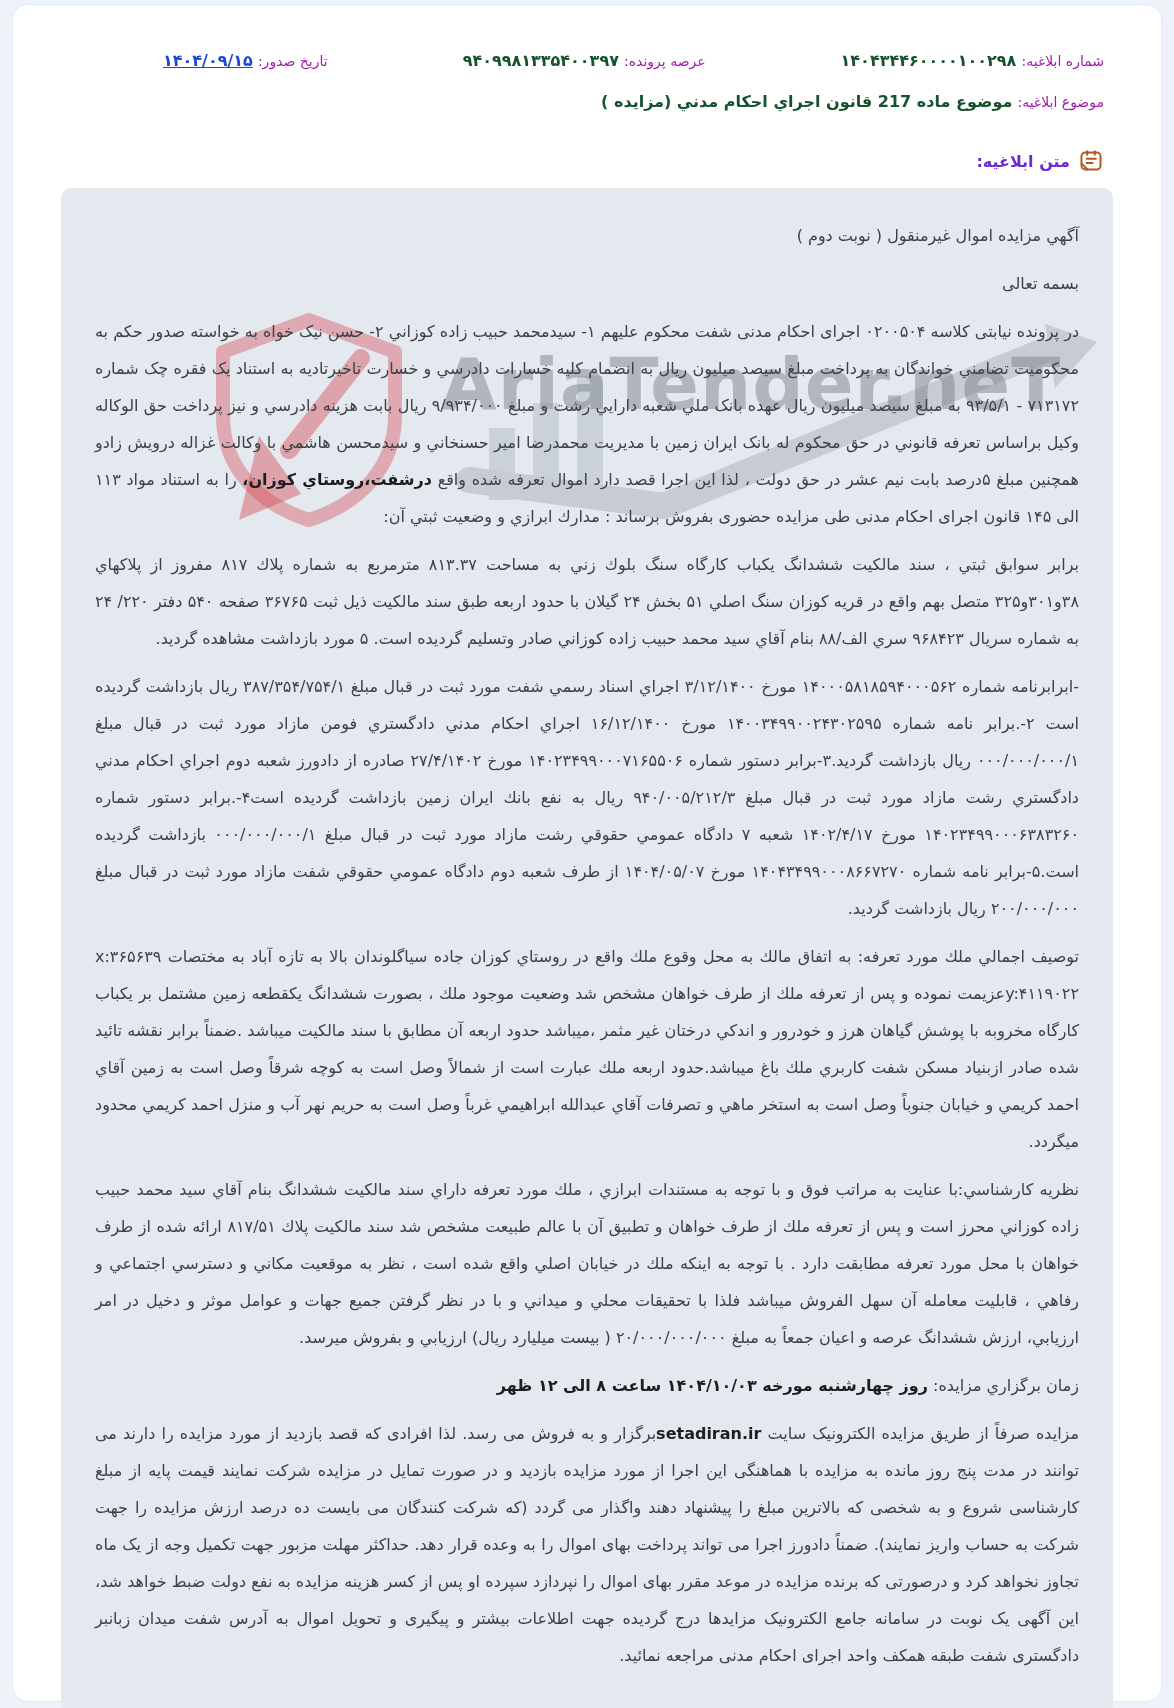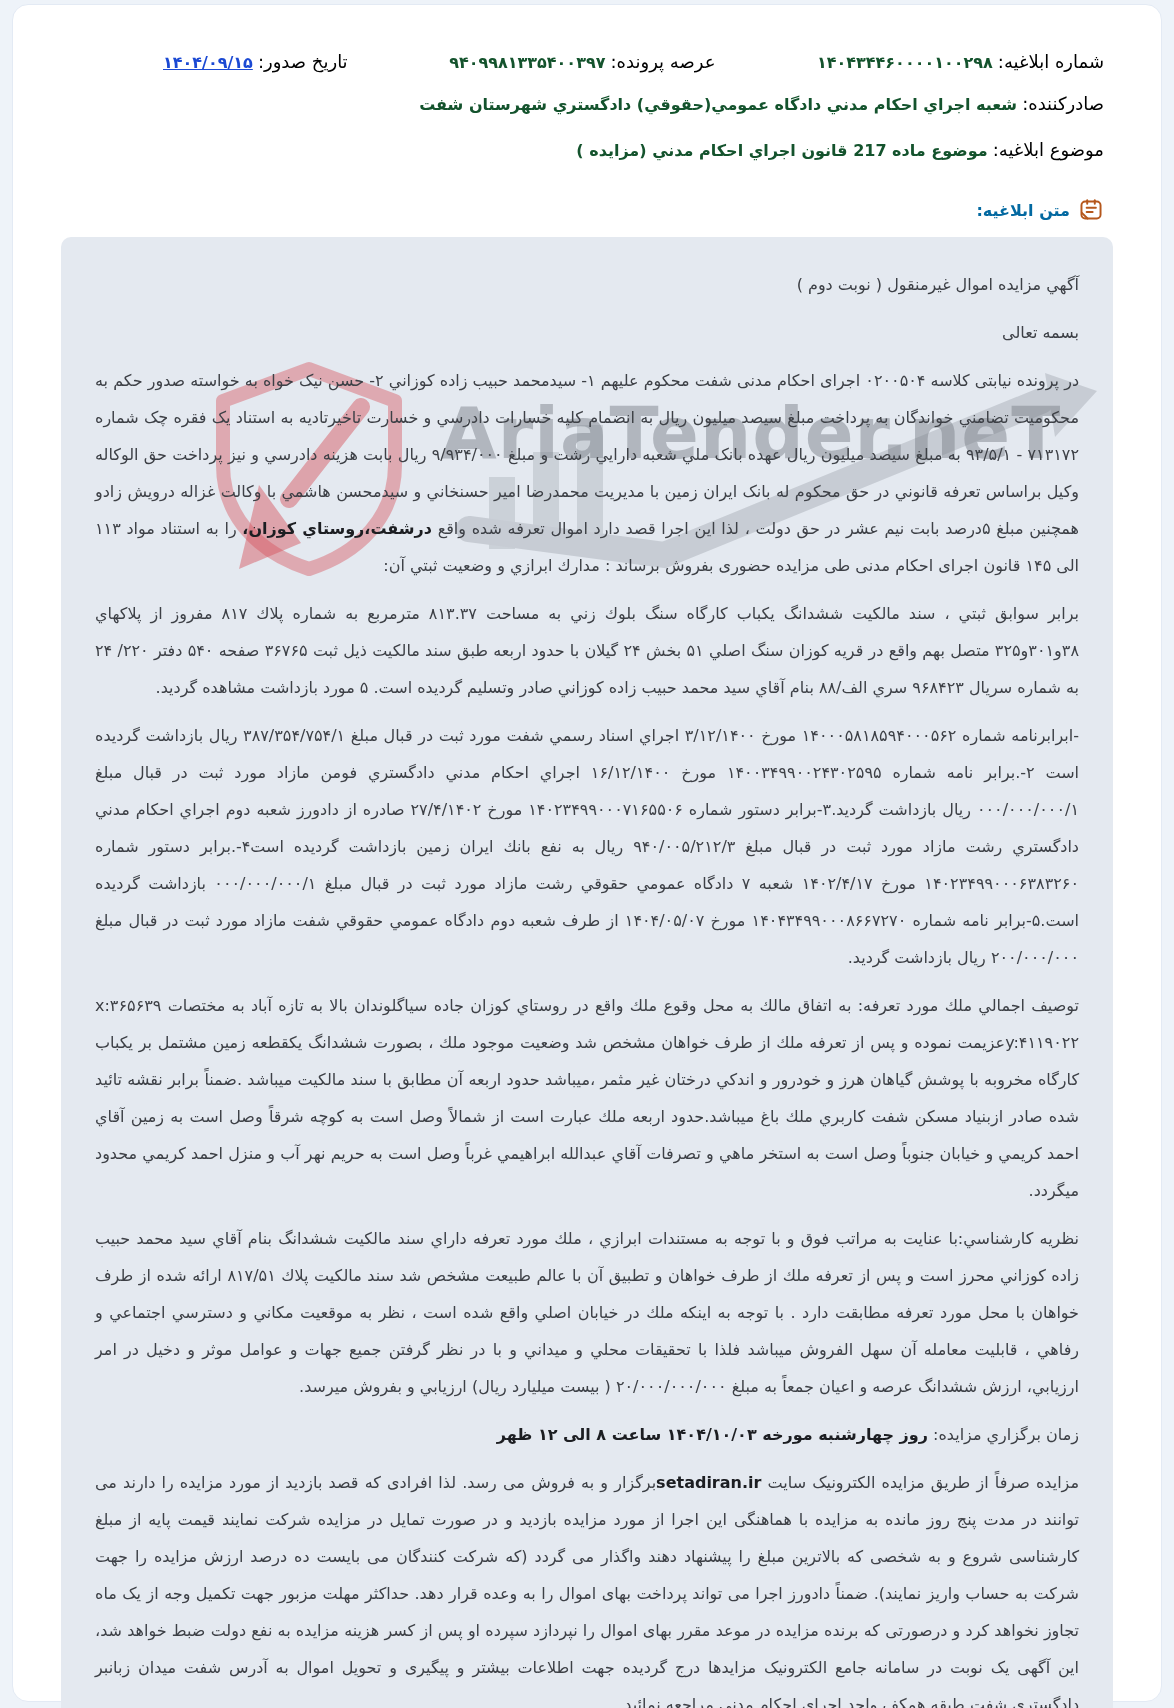--- a/index.html
+++ b/index.html
@@ -17,29 +17,29 @@
     background: #ffffff;
     border: 1px solid #e3eaf4;
     border-radius: 16px;
   }
   
   .meta { padding: 46px 57px 0 150px; }
   .meta-row {
     display: flex; justify-content: space-between; align-items: baseline;
     margin-bottom: 20px; white-space: nowrap;
   }
-  .lbl { color: #000000; font-size: 18px; }
+  .lbl { color: #a21caf; font-size: 14px; }
   .val { color: #14532d; font-weight: bold; font-size: 16px; }
   .val.date { color: #1b49d3; text-decoration: underline; }
   .meta-line { text-align: right; margin-bottom: 21px; line-height: 24px; }
   .letter-heading {
     display: flex; align-items: center; gap: 8px;
     justify-content: flex-start;
     margin: 34px 57px 14px 57px;
-    color: #0369a1; font-weight: bold; font-size: 16px;
+    color: #6d28d9; font-weight: bold; font-size: 16px;
   }
   .letter-heading svg { flex: 0 0 auto; }
   
   .letter {
     position: relative;
     margin: 0 48px;
     background: #e4e9f0;
     border-radius: 10px;
     padding: 18px 34px 30px 34px;
     overflow: hidden;
@@ -80,24 +80,20 @@
       <div>
         <span class="lbl">عرصه پرونده:</span>
         <span class="val">۹۴۰۹۹۸۱۳۳۵۴۰۰۳۹۷</span>
       </div>
       <div>
         <span class="lbl">تاریخ صدور:</span>
         <span class="val date">۱۴۰۴/۰۹/۱۵</span>
       </div>
     </div>
 
-    <div class="meta-line">
-      <span class="lbl">صادرکننده:</span>
-      <span class="val">شعبه اجراي احکام مدني دادگاه عمومي(حقوقي) دادگستري شهرستان شفت</span>
-    </div>
 
     <div class="meta-line">
       <span class="lbl">موضوع ابلاغیه:</span>
       <span class="val">موضوع ماده 217 قانون اجراي احکام مدني (مزایده )</span>
     </div>
   </div>
 
   <div class="letter-heading">
     <svg width="26" height="26" viewBox="0 0 24 24" fill="none" stroke="#b5571c" stroke-width="1.8" stroke-linecap="round" stroke-linejoin="round">
       <rect x="3.2" y="4.2" width="17.6" height="15.6" rx="3.4"></rect>

